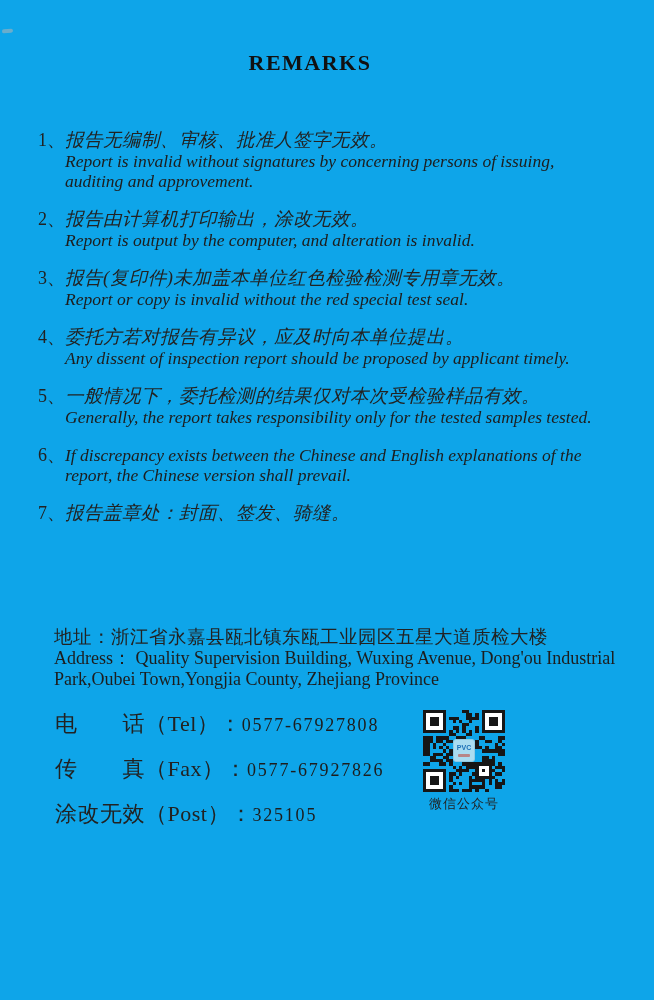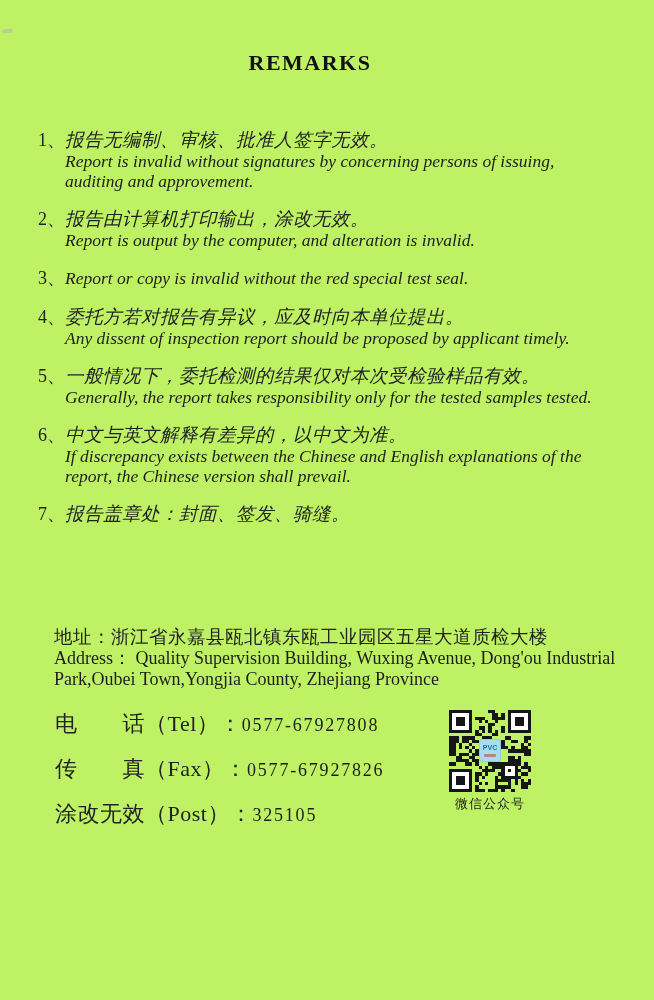--- a/index.html
+++ b/index.html
@@ -1,20 +1,20 @@
 <!DOCTYPE html>
 <html><head>
 <meta charset="utf-8">
 <style>
   html,body{margin:0;padding:0;background:#e8e8e8;}
   .page{
     position:relative;
     width:654px;height:1000px;
     margin:0 auto;
-    background:#bef264;
+    background:#0ea5e9;
     font-family:"Liberation Serif","DejaVu Serif",serif;
     color:#1d1d1d;
     overflow:hidden;
   }
   .scan-artifact{
     position:absolute;left:2px;top:29px;width:11px;height:4px;
     background:#b5b5b5;opacity:.55;border-radius:2px;
     transform:rotate(-4deg);
   }
   .title{
@@ -46,21 +46,21 @@
   .address .en-line{font-size:18px;line-height:21px;}
   .contact{
     position:absolute;top:712px;left:55px;width:380px;
   }
   .contact-row{
     line-height:24px;margin-bottom:19px;white-space:nowrap;
   }
   .contact-label{font-size:22px;letter-spacing:.5px;color:#222;}
   .contact-value{font-size:18px;letter-spacing:1.8px;color:#1d1d1d;}
   .qr-block{
-    position:absolute;left:434px;top:710px;width:112px;
+    position:absolute;left:408px;top:710px;width:112px;
     text-align:center;
   }
   .qr-wrap{
     position:relative;width:82px;height:82px;margin:0 auto;
   }
   .qr-wrap svg{display:block;width:82px;height:82px;}
   .qr-logo{
     position:absolute;left:30px;top:29px;width:22px;height:23px;
     border-radius:3px;
     display:flex;flex-direction:column;align-items:center;justify-content:center;
@@ -99,20 +99,21 @@
       <span class="remark-num">2、</span>
       <div class="remark-body">
         <div class="zh-line">报告由计算机打印输出，涂改无效。</div>
         <div class="en-line">Report is output by the computer, and alteration is invalid.</div>
       </div>
     </div>
 
     <div class="remark-item">
       <span class="remark-num">3、</span>
       <div class="remark-body">
+        <div class="zh-line">报告(复印件)未加盖本单位红色检验检测专用章无效。</div>
         <div class="en-line">Report or copy is invalid without the red special test seal.</div>
       </div>
     </div>
 
     <div class="remark-item">
       <span class="remark-num">4、</span>
       <div class="remark-body">
         <div class="zh-line">委托方若对报告有异议，应及时向本单位提出。</div>
         <div class="en-line">Any dissent of inspection report should be proposed by applicant timely.</div>
       </div>
@@ -122,21 +123,20 @@
       <span class="remark-num">5、</span>
       <div class="remark-body">
         <div class="zh-line">一般情况下，委托检测的结果仅对本次受检验样品有效。</div>
         <div class="en-line">Generally, the report takes responsibility only for the tested samples tested.</div>
       </div>
     </div>
 
     <div class="remark-item">
       <span class="remark-num">6、</span>
       <div class="remark-body">
-        <div class="zh-line">中文与英文解释有差异的，以中文为准。</div>
         <div class="en-line">If discrepancy exists between the Chinese and English explanations of the</div>
         <div class="en-line">report, the Chinese version shall prevail.</div>
       </div>
     </div>
 
     <div class="remark-item">
       <span class="remark-num">7、</span>
       <div class="remark-body">
         <div class="zh-line">报告盖章处：封面、签发、骑缝。</div>
       </div>

